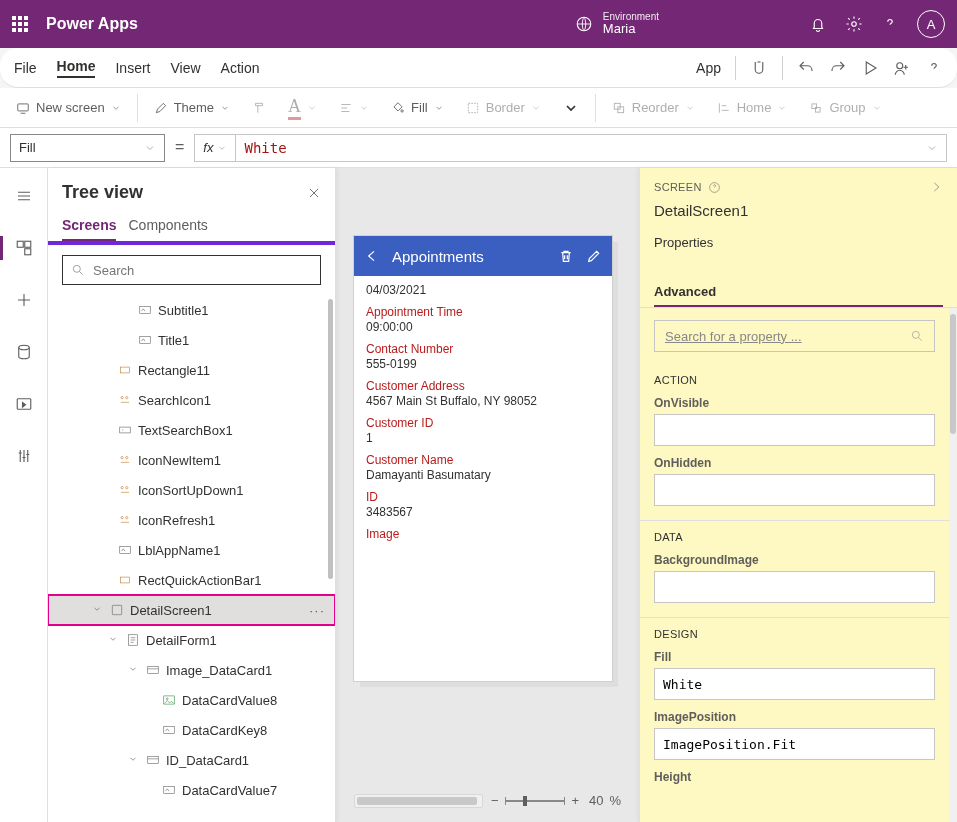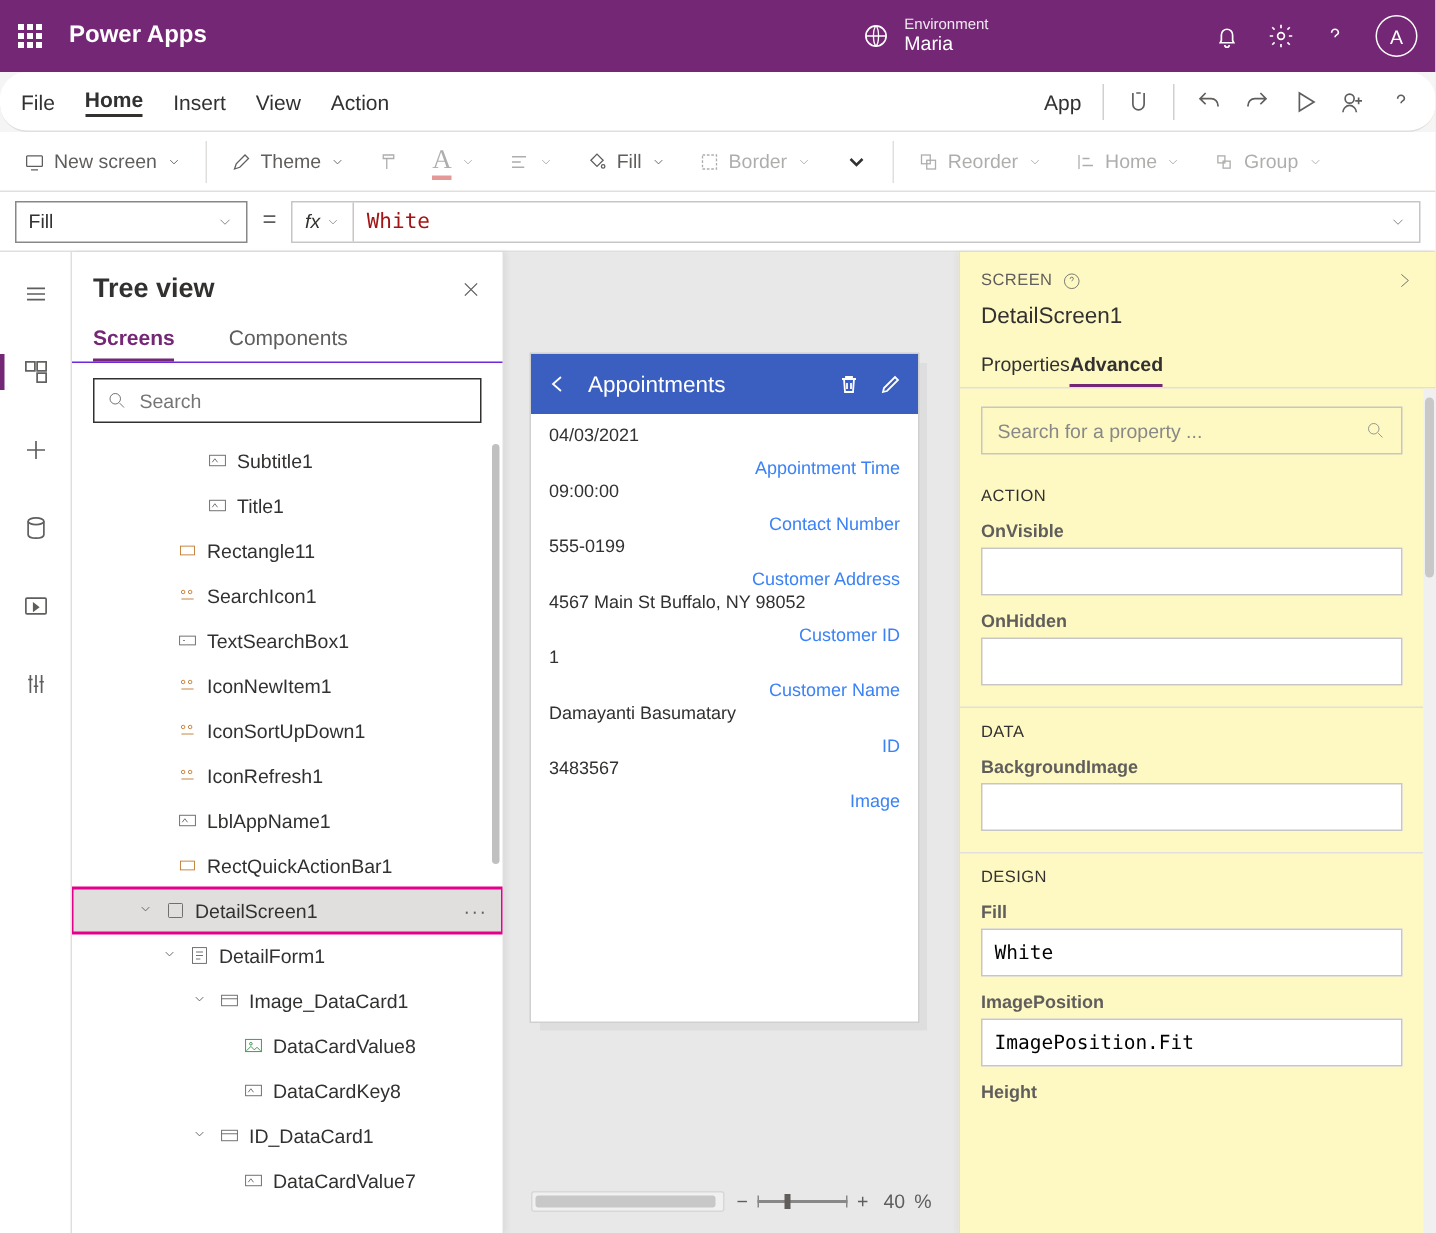--- a/index.html
+++ b/index.html
@@ -53,21 +53,21 @@
   
   .rail { width: 48px; background: #fff; border-right: 1px solid #e1dfdd; display: flex; flex-direction: column; align-items: center; padding-top: 12px; gap: 20px; position: relative; }
   .rail-item { width: 32px; height: 32px; display: flex; align-items: center; justify-content: center; cursor: pointer; position: relative; }
   .rail-item svg { width: 18px; height: 18px; stroke: #605e5c; fill: none; stroke-width: 1.5; }
   .rail-item.active::before { content: ""; position: absolute; left: -8px; top: 4px; bottom: 4px; width: 3px; background: #742774; }
   
   
   .tree-panel { width: 288px; background: #fff; border-right: 1px solid #e1dfdd; display: flex; flex-direction: column; box-shadow: 2px 0 4px rgba(0,0,0,0.05); }
   .tree-head { display: flex; align-items: center; justify-content: space-between; padding: 14px 14px 8px; }
   .tree-head h2 { font-size: 18px; font-weight: 600; }
-  .tree-tabs { display: flex; gap: 36px; padding: 0 14px; border-bottom: 1px solid #6d28d9; }
+  .tree-tabs { display: flex; gap: 12px; padding: 0 14px; border-bottom: 4px solid #6d28d9; }
   .tree-tab { padding: 6px 0; font-size: 14px; cursor: pointer; color: #605e5c; }
   .tree-tab.active { color: #742774; border-bottom: 2px solid #742774; font-weight: 600; }
   .tree-search { margin: 10px 14px; height: 30px; border: 1px solid #323130; display: flex; align-items: center; padding: 0 8px; gap: 8px; }
   .tree-search svg { width: 14px; height: 14px; stroke: #605e5c; fill: none; }
   .tree-search input { border: none; outline: none; flex: 1; font-size: 13px; }
   .tree-list { flex: 1; overflow-y: auto; position: relative; }
   .tree-row { display: flex; align-items: center; height: 30px; padding-right: 10px; cursor: pointer; gap: 6px; font-size: 13px; color: #323130; }
   .tree-row.selected { background: #e1dfdd; }
   .tree-row.highlighted { outline: 2px solid #e3008c; outline-offset: -1px; }
   .tree-ic { width: 14px; height: 14px; flex-shrink: 0; }
@@ -78,43 +78,43 @@
   .tree-scrollbar-fake { position:absolute; right:2px; top:4px; width:5px; height:280px; background:#c0c0c0; border-radius:3px; }
   
   
   .canvas-wrap { flex: 1; position: relative; overflow: hidden; }
   .canvas-inner { position: absolute; left: 18px; right: 18px; top: 68px; bottom: 50px; }
   .device { width: 258px; background: #fff; box-shadow: 0 0 0 1px #d0d0d0, 6px 6px 0 rgba(0,0,0,0.04); }
   .dev-header { background: #3b5fc0; color: #fff; height: 40px; display: flex; align-items: center; padding: 0 10px; gap: 12px; }
   .dev-header .title { flex: 1; font-size: 15px; font-weight: 400; }
   .dev-header svg { width: 16px; height: 16px; stroke: #fff; fill: none; stroke-width: 1.8; }
   .dev-body { padding: 6px 12px 20px; min-height: 405px; }
-  .field-label { color: #3b82f6; font-size: 12px; margin-top: 8px; text-align: right; }
+  .field-label { color: #b91c1c; font-size: 12px; margin-top: 8px; }
   .field-value { color: #323130; font-size: 12px; margin-top: 1px; }
   
   .zoom-bar { position: absolute; bottom: 14px; left: 18px; right: 18px; display: flex; align-items: center; gap: 8px; }
   .hscroll { flex: 1; height: 14px; background: #f0f0f0; border: 1px solid #d8d8d8; border-radius: 2px; position: relative; }
   .hscroll::before { content:""; position:absolute; left:2px; top:2px; bottom:2px; width:120px; background:#c8c8c8; border-radius:2px; }
   .zoom-slider { width: 130px; display: flex; align-items: center; gap: 6px; color:#605e5c; }
   .zoom-slider .track { flex:1; height:2px; background:#888; position:relative; }
   .zoom-slider .thumb { position:absolute; left:30%; top:-4px; width:4px; height:10px; background:#605e5c; }
   .ztick { width:1px; height:8px; background:#888; position:absolute; top:-3px; }
   
   
   .right-panel { width: 318px; background: #fef9c3; border-left: 1px solid #e1dfdd; display: flex; flex-direction: column; box-shadow: -2px 0 4px rgba(0,0,0,0.04); }
   .rp-head { padding: 12px 14px 6px; display: flex; align-items: center; }
   .rp-head-label { font-size: 11px; text-transform: uppercase; color: #605e5c; letter-spacing: .3px; }
   .rp-head svg.help { width:13px; height:13px; stroke:#605e5c; fill:none; margin-left:6px; }
   .rp-head .expand { margin-left:auto; }
   .rp-title { font-size: 15px; padding: 2px 14px 10px; }
-  .rp-tabs { display: flex; padding: 0 14px; border-bottom: 1px solid #e1dfdd; }
+  .rp-tabs { display: flex; gap: 22px; padding: 0 14px; border-bottom: 1px solid #e1dfdd; flex-direction: column; }
   .rp-tab { padding: 6px 0; font-size: 13px; cursor: pointer; }
   .rp-tab.active { border-bottom: 2px solid #742774; font-weight: 600; }
   .rp-search { margin: 12px 14px; height: 32px; border: 1px solid #c8c6c4; display: flex; align-items: center; padding: 0 10px; color:#888; }
-  .rp-search span { flex:1; }
+  .rp-search span { flex:1;text-decoration:underline; }
   .rp-search svg { width:14px; height:14px; stroke:#888; fill:none; }
   .rp-body { flex:1; overflow-y:auto; }
   .rp-section { border-top: 1px solid #e1dfdd; padding: 10px 14px 14px; }
   .rp-section:first-child { border-top:none; }
   .rp-section-title { font-size: 11px; text-transform: uppercase; color: #323130; letter-spacing:.3px; margin-bottom: 8px; }
   .rp-field-label { font-size: 12px; color: #605e5c; margin-top: 10px; margin-bottom: 4px; font-weight: bold; }
   .rp-input { width: 100%; height: 32px; border: 1px solid #c8c6c4; padding: 0 8px; font-family: Consolas, monospace; font-size: 13px; outline:none; }
   .rp-scrollbar { width:8px; background:#f0f0f0; position:relative; }
   .rp-scrollbar::after { content:""; position:absolute; top:6px; left:1px; right:1px; height:120px; background:#c8c8c8; border-radius:3px; }
   .right-wrap { display:flex; flex:1; overflow:hidden; }

